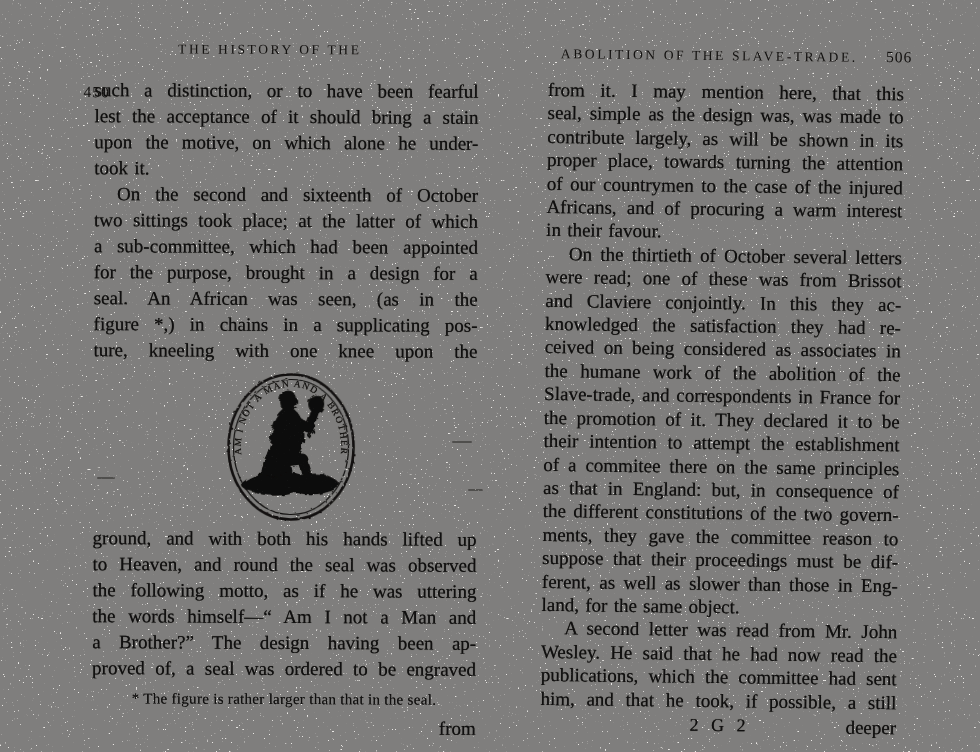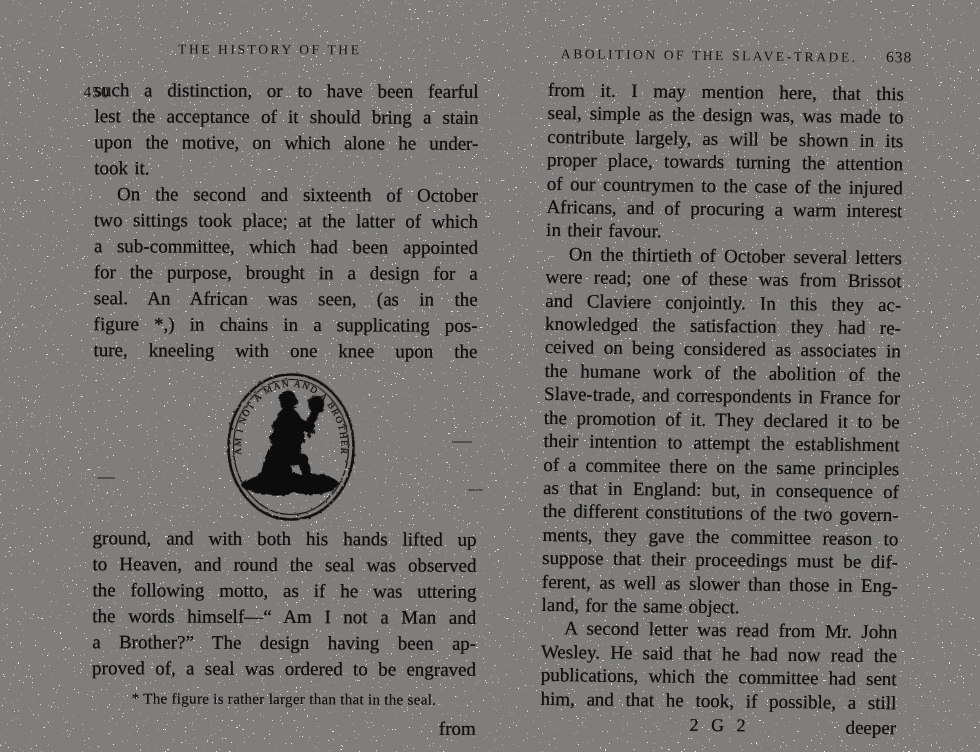--- a/index.html
+++ b/index.html
@@ -122,21 +122,21 @@
         <div class="line">proved of, a seal was ordered to be engraved</div>
     </div>
     <div class="footnote">* The figure is rather larger than that in the seal.</div>
     <div class="catchword-row">from</div>
   </div>
 </div>
 
 <div class="page page-right">
   <div class="header">
     <span class="runtitle">ABOLITION OF THE SLAVE-TRADE.</span>
-    <span class="pageno pn-right">638</span>
+    <span class="pageno pn-right">506</span>
   </div>
   <div class="body-text">
     <div class="para">
       <div class="line">from it. I may mention here, that this</div>
         <div class="line">seal, simple as the design was, was made to</div>
         <div class="line">contribute largely, as will be shown in its</div>
         <div class="line">proper place, towards turning the attention</div>
         <div class="line">of our countrymen to the case of the injured</div>
         <div class="line">Africans, and of procuring a warm interest</div>
         <div class="line end">in their favour.</div>

